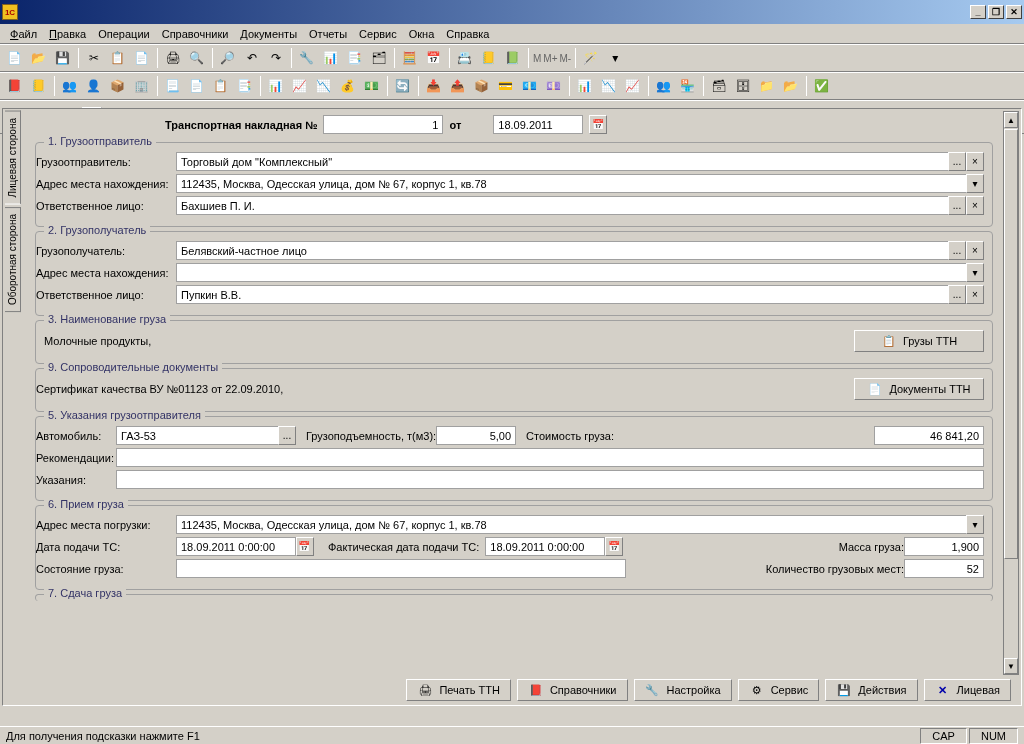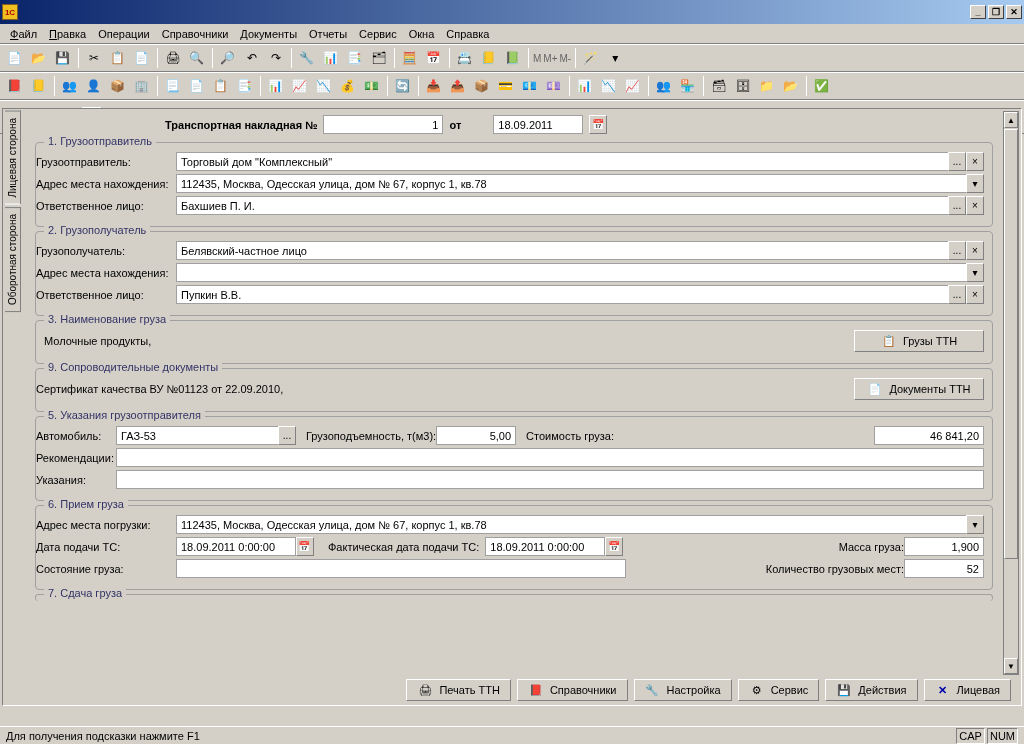--- a/index.html
+++ b/index.html
@@ -47,21 +47,21 @@
 .fieldset .legend { position:absolute; top:-8px; left:8px; background:#d4d0c8; padding:0 4px; color:#336; }
 .row { display:flex; align-items:center; margin: 3px 0;}
 .lbl { min-width: 140px; }
 .input-combo { flex:1; display:flex; }
 .input-combo .fld { flex:1; border-right:none;}
 .minibtn { width:18px; height:19px; background:#d4d0c8; border:1px solid #fff; border-right-color:#808080; border-bottom-color:#808080; display:flex; align-items:center; justify-content:center; font-size:10px;}
 .btn { background:#d4d0c8; border:1px solid #fff; border-right-color:#808080; border-bottom-color:#808080; padding:2px 10px; display:flex; align-items:center; gap:6px; height:22px;}
 .btn-icon { width:16px; height:16px; display:inline-flex; align-items:center; justify-content:center;}
 .bottom-btns { position:absolute; bottom:4px; right:10px; display:flex; gap:6px;}
 .statusbar { position:absolute; bottom:0; left:0; right:0; height:18px; background:#d4d0c8; border-top:1px solid #fff; display:flex; align-items:center; padding:0 6px; font-size:11px;}
-.statusbar .cell { border:1px solid #808080; border-top-color:#808080; border-left-color:#808080; border-right-color:#fff; border-bottom-color:#fff; padding:0 2px; margin-left:2px; height:16px; display:flex; align-items:center;}
+.statusbar .cell { border:1px solid #808080; border-top-color:#808080; border-left-color:#808080; border-right-color:#fff; border-bottom-color:#fff; padding:0 11px; margin-left:2px; height:16px; display:flex; align-items:center;}
 .scrollbar-v { position:absolute; right:2px; top:2px; bottom:30px; width:16px; background:#d4d0c8; border:1px solid #808080;}
 .sbbtn { height:16px; background:#d4d0c8; border:1px solid #fff; border-right-color:#808080; border-bottom-color:#808080; display:flex; align-items:center; justify-content:center; font-size:8px;}
 .sbthumb { position:absolute; top:17px; left:0; right:0; height:430px; background:#d4d0c8; border:1px solid #fff; border-right-color:#808080; border-bottom-color:#808080;}
 .calbtn { width:18px; height:19px; background:#d4d0c8; border:1px solid #fff; border-right-color:#808080; border-bottom-color:#808080; display:flex; align-items:center; justify-content:center;}
 .calbtn::before { content:"📅"; font-size:10px;}
 .txt-m { color:#666; font-family:Arial; font-size:10px;}
 </style>
 </head>
 <body>
 

